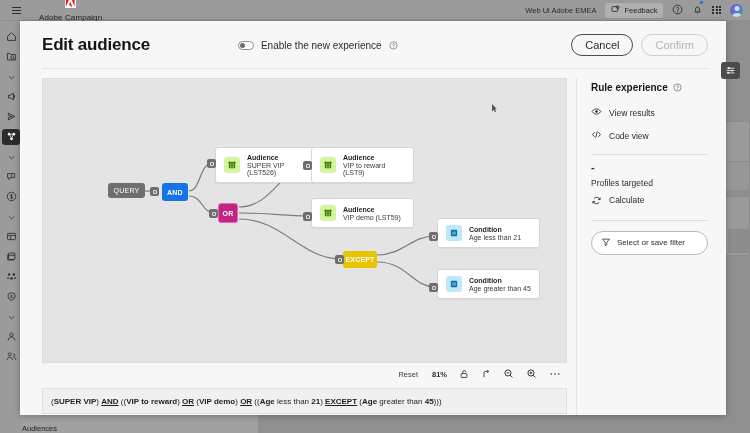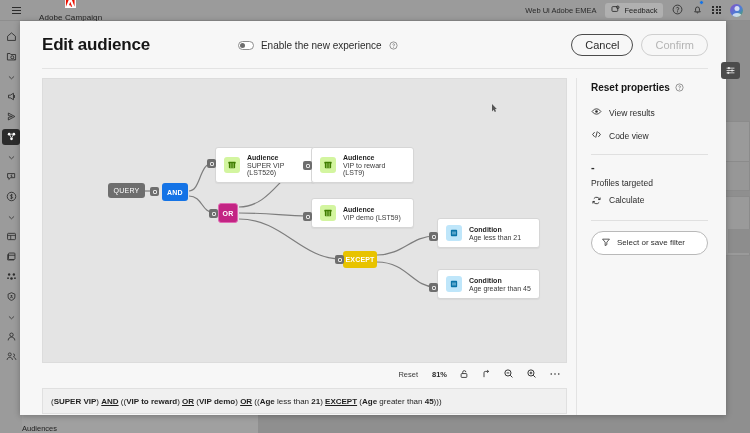--- a/index.html
+++ b/index.html
@@ -599,21 +599,21 @@
         </div>
 
         <div class="expr">
           <span><span>(</span><b>SUPER VIP</b><span>) </span><u>AND</u><span> ((</span><b>VIP to reward</b><span>) </span><u>OR</u><span> (</span><b>VIP demo</b><span>) </span><u>OR</u><span> ((</span><b>Age</b><span> less than </span><b>21</b><span>) </span><u>EXCEPT</u><span> (</span><b>Age</b><span> greater than </span><b>45</b><span>)))</span></span>
         </div>
 
       </div>
 
       <div class="panel">
         <div class="panel-title-row">
-          <span class="panel-title">Reset properties</span>
+          <span class="panel-title">Rule experience</span>
           <span>
             <svg width="9" height="9" viewBox="0 0 14 14">
                 <circle cx="7" cy="7" r="5.6" fill="none" stroke="#6e6e6e" stroke-width="1.1"></circle>
                 <path d="M5.6 5.4a1.5 1.5 0 1 1 1.6 1.9v1" fill="none" stroke="#6e6e6e" stroke-width="1.1"></path>
                 <circle cx="7" cy="10" r=".7" fill="#6e6e6e"></circle>
               </svg>
           </span>
         </div>
 
         <div class="panel-link">

